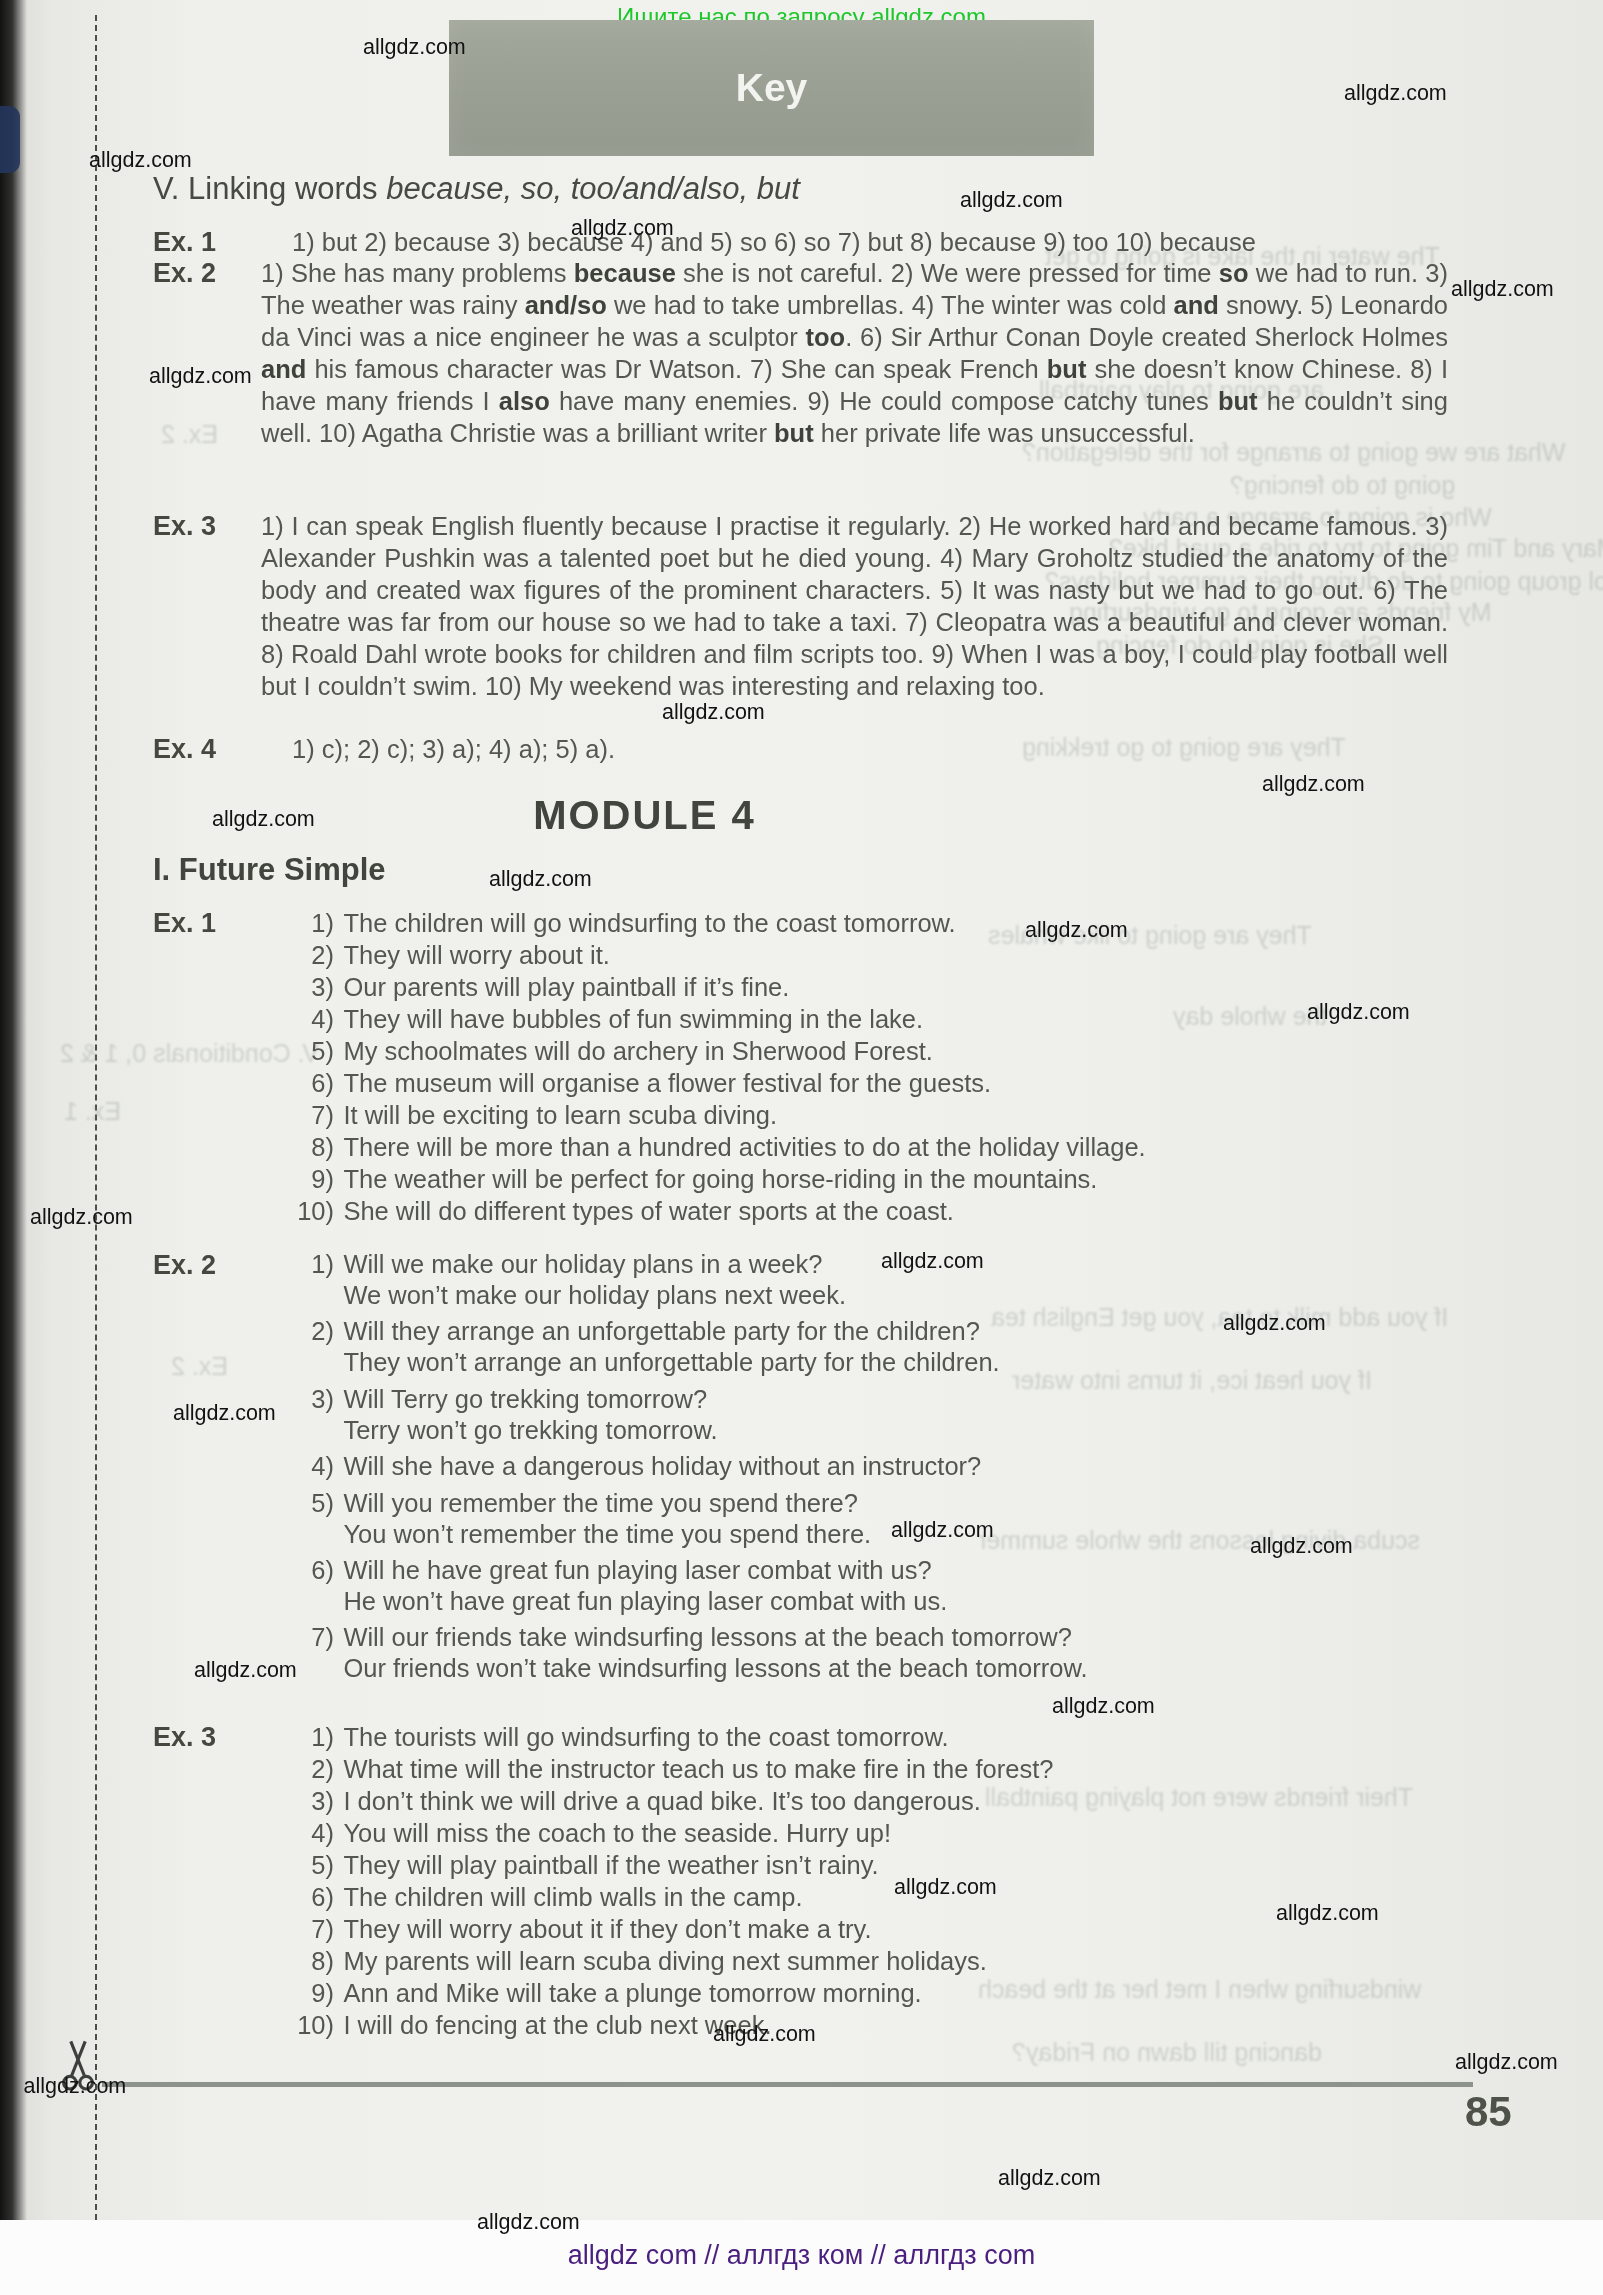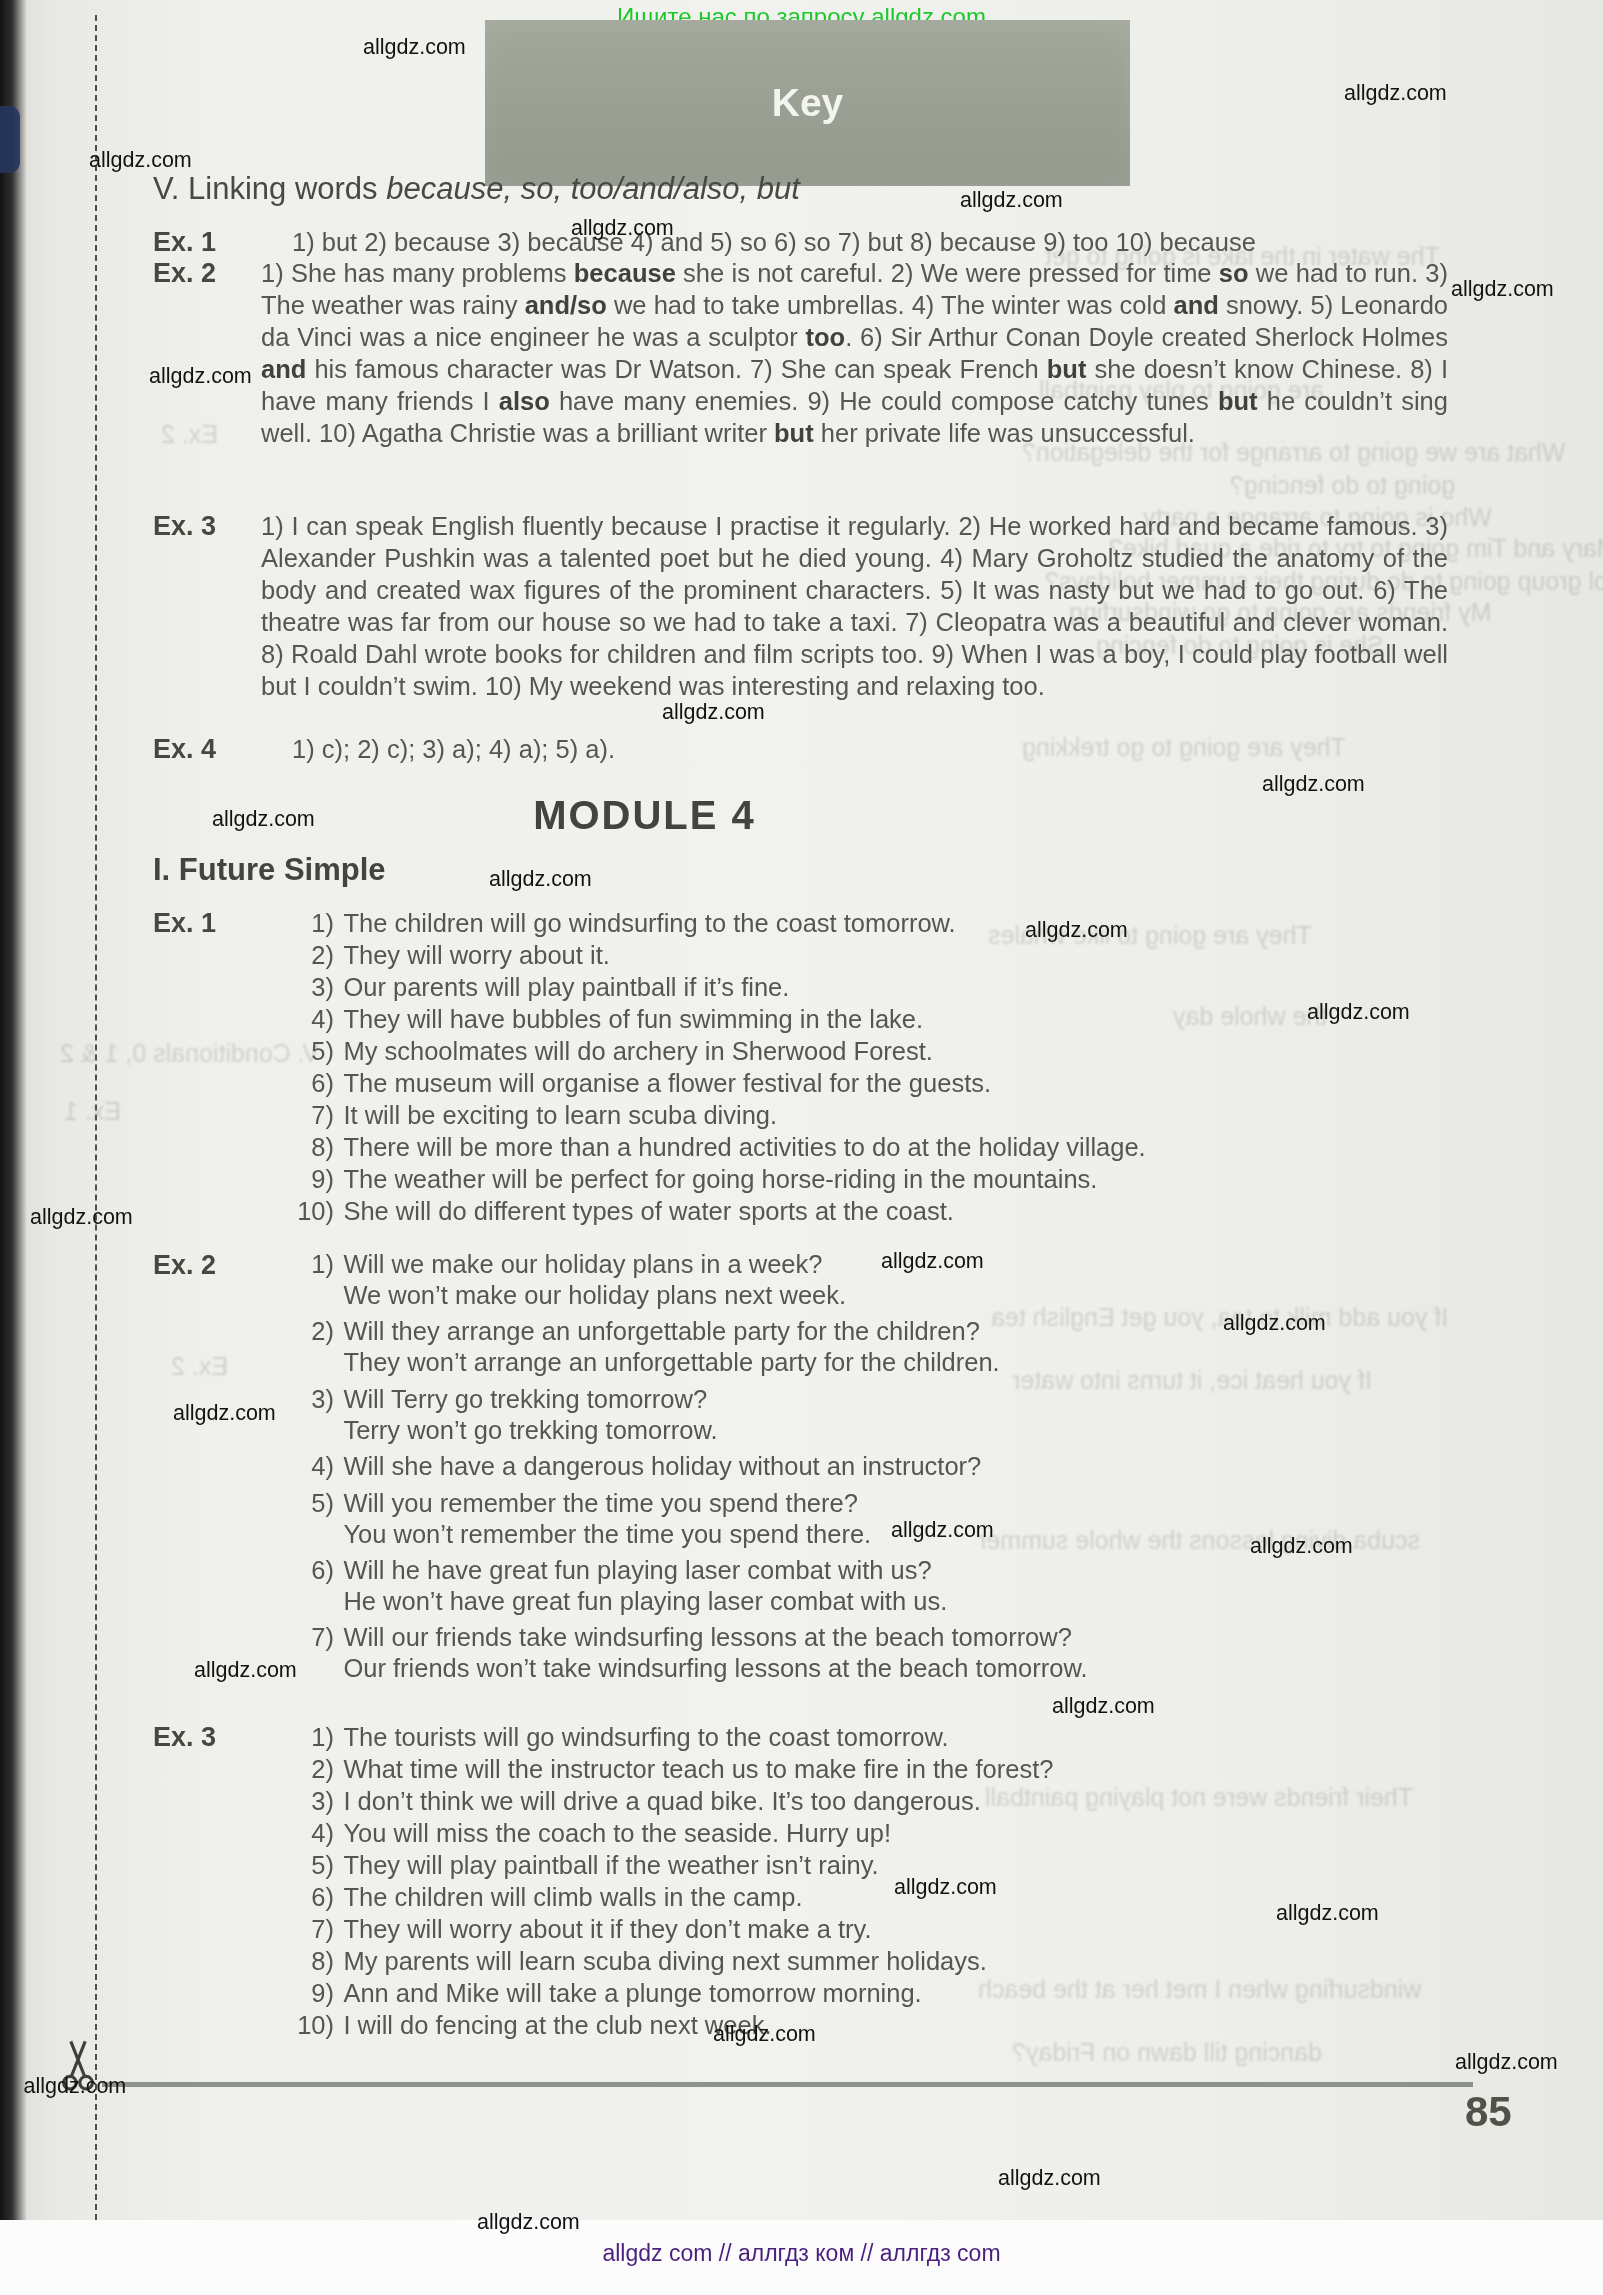--- a/index.html
+++ b/index.html
@@ -6,41 +6,41 @@
   .page{
     position:relative;width:1603px;height:2295px;overflow:hidden;
     font-family:"Liberation Sans",sans-serif;
     background:linear-gradient(90deg,#c4c5c1 0px,#dedfdb 17.5px,#e8e9e5 54px,#eff0ec 202px,#f1f2ee 773px,#edeeea 1244px,#e7e8e4 1603px);
   }
   .spine{position:absolute;left:0;top:0;width:27px;height:100%;
     background:linear-gradient(90deg,#121212 0px,#30312f 12px,rgba(48,49,47,0) 27px);}
   .corner{position:absolute;left:0;top:106px;width:20px;height:67px;background:#24365c;border-radius:0 10.8px 10.8px 0;opacity:.92;}
   .cut{position:absolute;left:95px;top:15px;height:2205px;width:0;border-left:2px dashed #4c4f49;}
   .banner{position:absolute;left:0;top:2.7px;width:100%;text-align:center;font-size:24px;color:#1ec72b;}
-  .keybox{position:absolute;left:485px;top:20px;width:645px;height:166px;
+  .keybox{position:absolute;left:449px;top:20px;width:645px;height:136px;
     background:linear-gradient(180deg,#a3a89c 0%,#9a9f93 55%,#949a8e 100%);
     display:flex;align-items:center;justify-content:center;box-shadow:inset 0 0 27px rgba(255,255,255,.08);}
   .keybox span{font-size:39px;font-weight:bold;color:#f3f4f0;}
   .h-link{position:absolute;left:153px;top:171px;margin:0;font-size:31px;font-weight:normal;color:#474a42;white-space:nowrap;}
   .module{position:absolute;left:0;top:793px;width:1289px;text-align:center;font-size:40px;font-weight:bold;letter-spacing:2px;color:#42453d;}
   .h-fs{position:absolute;left:153px;top:852px;margin:0;font-size:31px;font-weight:bold;color:#42453d;}
   .ex{position:absolute;left:153px;display:flex;align-items:flex-start;}
   .exl{width:108px;flex:none;font-weight:bold;font-size:27px;color:#45483f;padding-top:1.3px;}
   .exb{width:1187px;font-size:25.5px;line-height:32px;color:#54574f;text-align:justify;}
   .exb.plain{text-align:left;margin-left:31px;}
   .exb b{color:#3f423a;}
   .list .li{display:flex;line-height:32px;text-align:left;}
   .qa .li{display:flex;line-height:31px;text-align:left;}
   .qa .pair{margin-bottom:5.4px;}
   .num{flex:none;width:42px;text-align:right;padding-right:9.4px;color:#54574f;}
   .rule{position:absolute;left:102px;top:2082px;width:1371px;height:4.7px;background:#8d928c;}
   .pageno{position:absolute;left:1465px;top:2088px;font-size:42px;font-weight:700;color:#4f5248;}
   .scissors{position:absolute;left:60px;top:2039px;}
   .footerstrip{position:absolute;left:0;top:2220px;width:1603px;height:76px;background:#fcfcfc;}
-  .footer{position:absolute;left:0;top:2240px;width:1603px;text-align:center;font-size:23px;color:#4a1f7e;}
+  .footer{position:absolute;left:0;top:2240px;width:1603px;text-align:center;font-size:27px;color:#4a1f7e;}
   .wm{position:absolute;color:#121212;font-size:21.5px;white-space:nowrap;z-index:5;}
   .ghost{position:absolute;transform:scaleX(-1);color:#828980;opacity:.3;filter:blur(1.2px);font-size:25px;white-space:nowrap;z-index:1;}
   .z2{z-index:2;position:relative;}
 </style>
 </head>
 <body>
 
 <div class="page">
 
   <div class="spine"></div>

